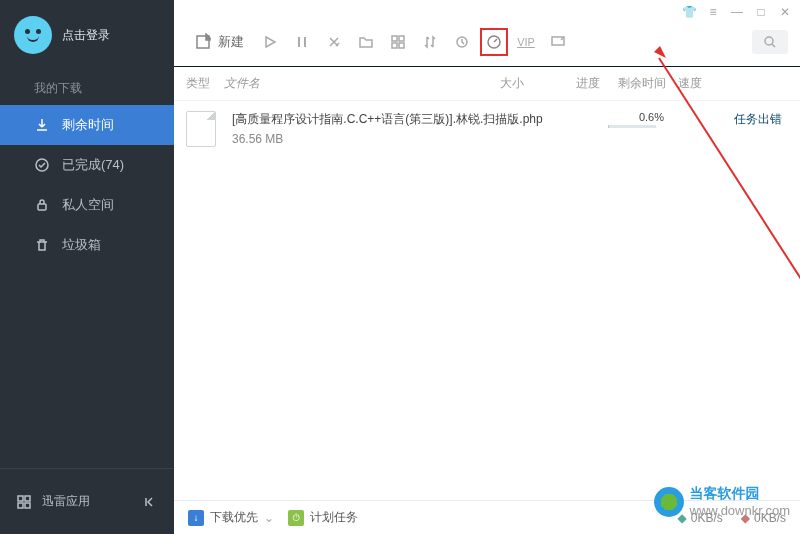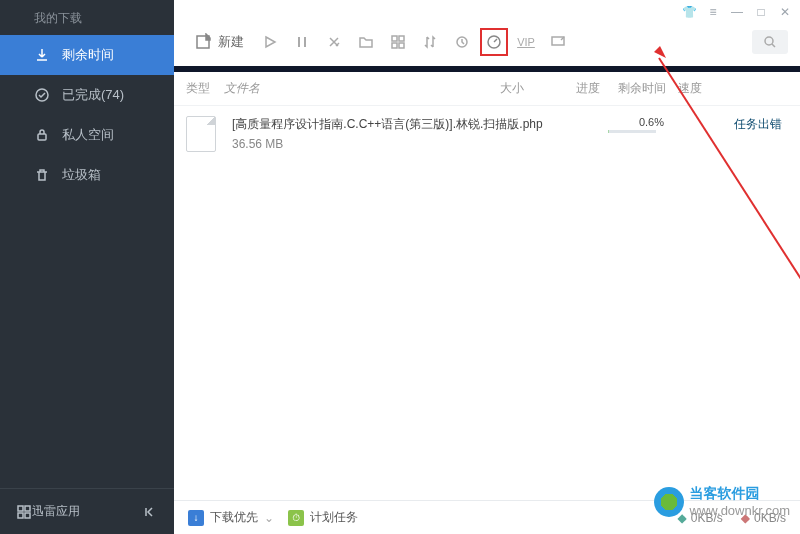--- a/index.html
+++ b/index.html
@@ -10,28 +10,28 @@
     .avatar { width: 38px; height: 38px; border-radius: 50%; background: #5dcff0; position: relative; }
     .avatar::before, .avatar::after { content: ''; position: absolute; width: 5px; height: 5px; background: #2a3139; border-radius: 50%; top: 13px; }
     .avatar::before { left: 11px; }
     .avatar::after { right: 11px; }
     .avatar-mouth { position: absolute; width: 12px; height: 6px; border-bottom: 2px solid #2a3139; border-radius: 0 0 10px 10px; top: 20px; left: 13px; }
     .login-text { font-size: 12px; color: #e0e5ea; }
     .section-label { font-size: 12px; padding: 10px 20px 8px 34px; color: #8a929a; }
     .nav-item { display: flex; align-items: center; padding: 11px 20px 11px 34px; gap: 12px; font-size: 13px; cursor: pointer; }
     .nav-item.active { background: #3a7ed6; color: #fff; }
     .nav-icon { width: 16px; height: 16px; display: inline-flex; align-items: center; justify-content: center; }
-    .sidebar-bottom { margin-top: auto; display: flex; align-items: center; padding: 14px 16px; border-top: 1px solid #3a424a; }
+    .sidebar-bottom { margin-top: auto; display: flex; align-items: center; padding: 24px 16px; gap: 10px; border-top: 1px solid #3a424a; }
     .collapse-btn { margin-left: auto; }
     
     .main { flex: 1; display: flex; flex-direction: column; background: #fff; position: relative; }
     .titlebar { height: 24px; display: flex; justify-content: flex-end; align-items: center; padding: 0 8px; gap: 10px; }
     .titlebar-icon { color: #9da5ad; font-size: 12px; width: 14px; text-align: center; cursor: pointer; }
     
-    .toolbar { display: flex; align-items: center; padding: 4px 12px 10px; gap: 4px; border-bottom: 6px solid #0f172a; }
+    .toolbar { display: flex; align-items: center; padding: 4px 12px 10px; gap: 4px; border-bottom: 1px solid #0f172a; }
     .tb-btn { width: 28px; height: 28px; display: flex; align-items: center; justify-content: center; color: #8a929a; cursor: pointer; }
     .tb-btn.highlighted { border: 2px solid #e03030; }
     .tb-new { display: flex; align-items: center; gap: 6px; color: #666; font-size: 13px; padding: 0 8px; }
     .tb-spacer { flex: 1; }
     .search-box { width: 36px; height: 24px; background: #f0f2f4; border-radius: 3px; display: flex; align-items: center; justify-content: center; }
     
     .headers { display: flex; padding: 8px 12px; font-size: 12px; color: #999; border-bottom: 1px solid #f0f2f4; }
     .col-type { width: 38px; }
     .col-name { flex: 1; font-style: italic; }
     .col-size { width: 58px; }
@@ -62,20 +62,26 @@
     
     .watermark { position: absolute; bottom: 16px; right: 10px; display: flex; align-items: center; gap: 6px; font-size: 12px; }
     .wm-logo { width: 30px; height: 30px; border-radius: 50%; background: radial-gradient(circle, #6aba3a 40%, #2a9de0 40%); }
     .wm-text1 { color: #2a9de0; font-size: 14px; font-weight: bold; }
     .wm-text2 { color: #999; font-size: 13px; text-align: right; }
   </style>
 </head>
 <body>
 
 <div class="sidebar">
+  <div class="user-area">
+    <div class="avatar">
+        <div class="avatar-mouth"></div>
+      </div>
+    <span class="login-text">点击登录</span>
+  </div>
   <div class="section-label">我的下载</div>
 
   <div class="nav-item active">
     <span class="nav-icon">
       <svg width="16" height="16" viewBox="0 0 16 16" fill="none" stroke="currentColor" stroke-width="1.5">
           <path d="M8 2v8m0 0l-3-3m3 3l3-3M3 13h10"></path>
         </svg>
     </span>
     <span>剩余时间</span>
   </div>

